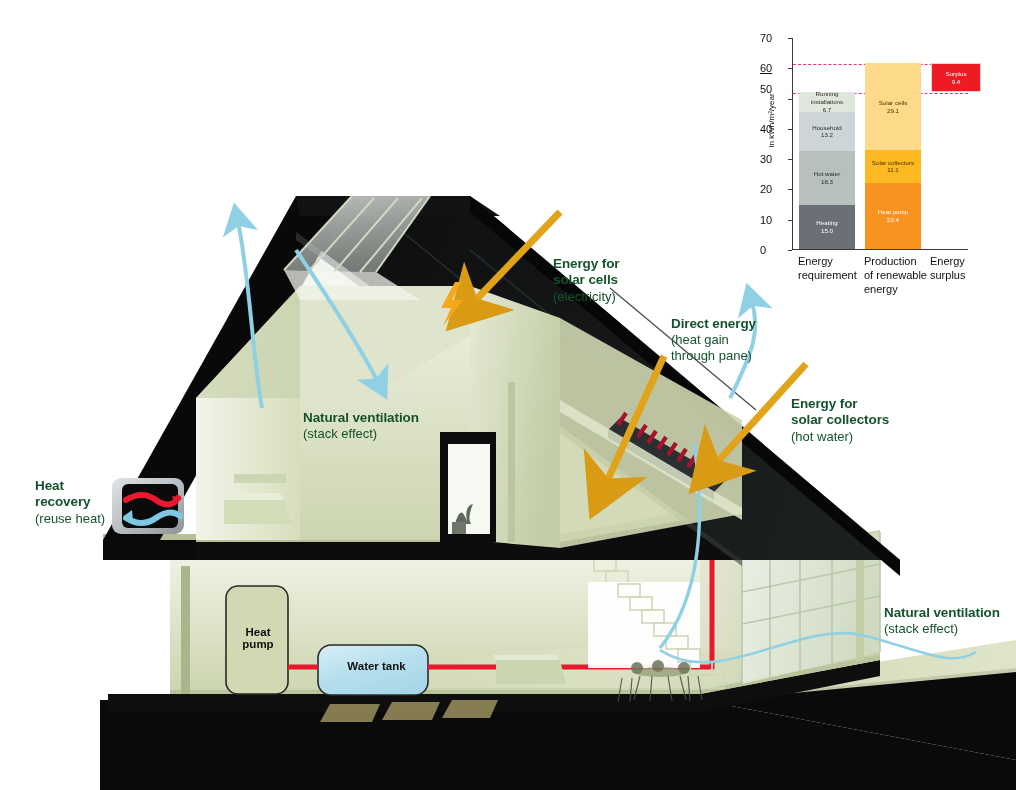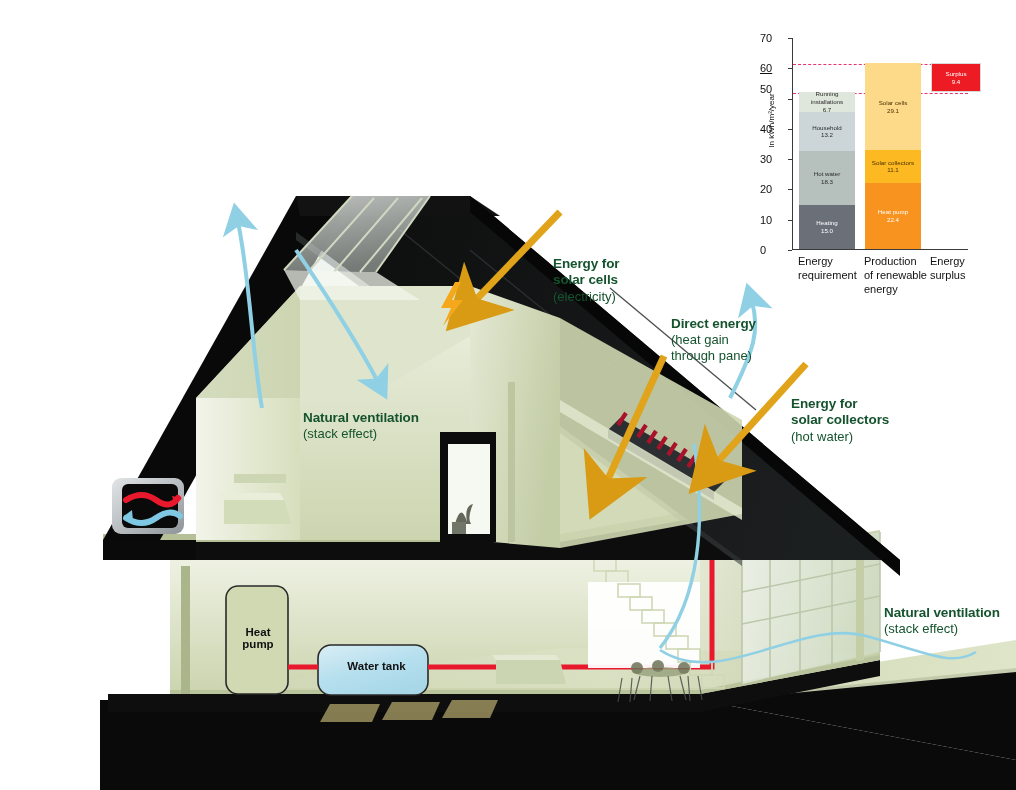--- a/index.html
+++ b/index.html
@@ -348,20 +348,25 @@
 
     <g fill="#e9d98a" opacity="0.55">
       <polygon points="330,704 380,704 372,722 320,722"></polygon>
       <polygon points="392,702 440,702 432,720 382,720"></polygon>
       <polygon points="452,700 498,700 490,718 442,718"></polygon>
     </g>
 
     <polygon points="103,540 196,540 196,560 103,560" fill="#0a0a0a"></polygon>
   </svg>
 
+  <div class="callout" id="lbl-heat-recovery">
+    <div class="ttl">Heat</div>
+    <div class="ttl">recovery</div>
+    <div class="sub">(reuse heat)</div>
+  </div>
 
   <div class="callout" id="lbl-nat-vent-left">
     <div class="ttl">Natural ventilation</div>
     <div class="sub">(stack effect)</div>
   </div>
 
   <div class="callout" id="lbl-solar-cells">
     <div class="ttl">Energy for</div>
     <div class="ttl">solar cells</div>
     <div class="sub">(electricity)</div>

